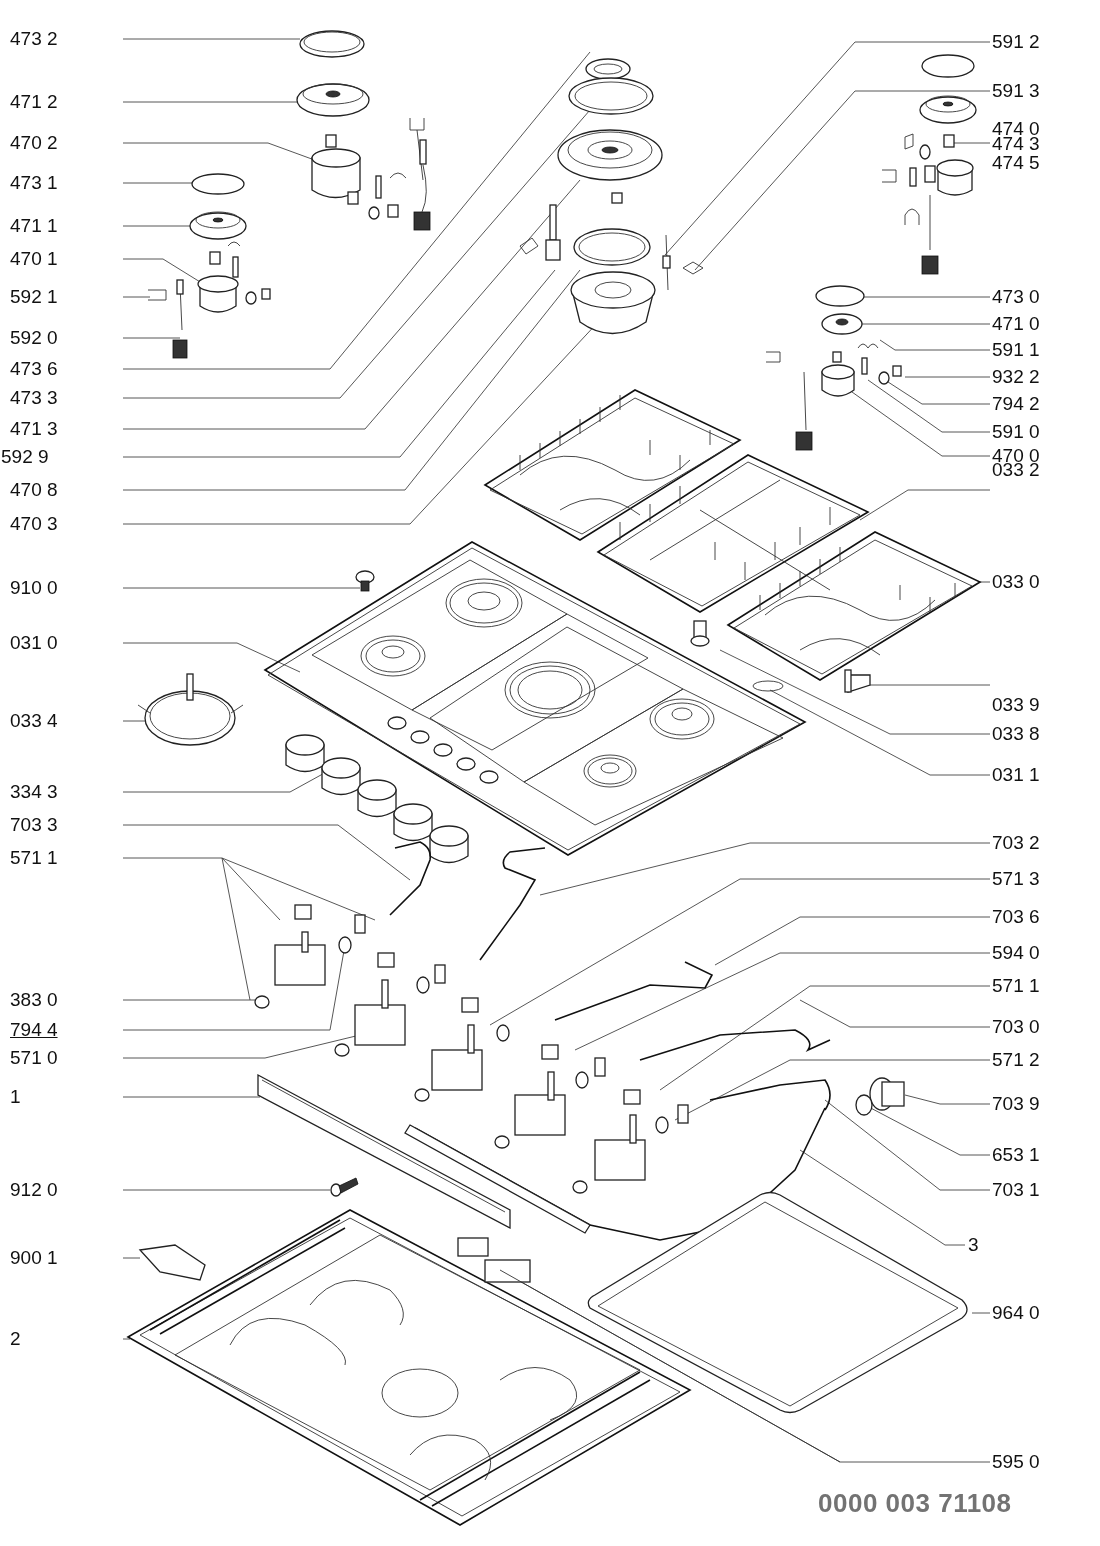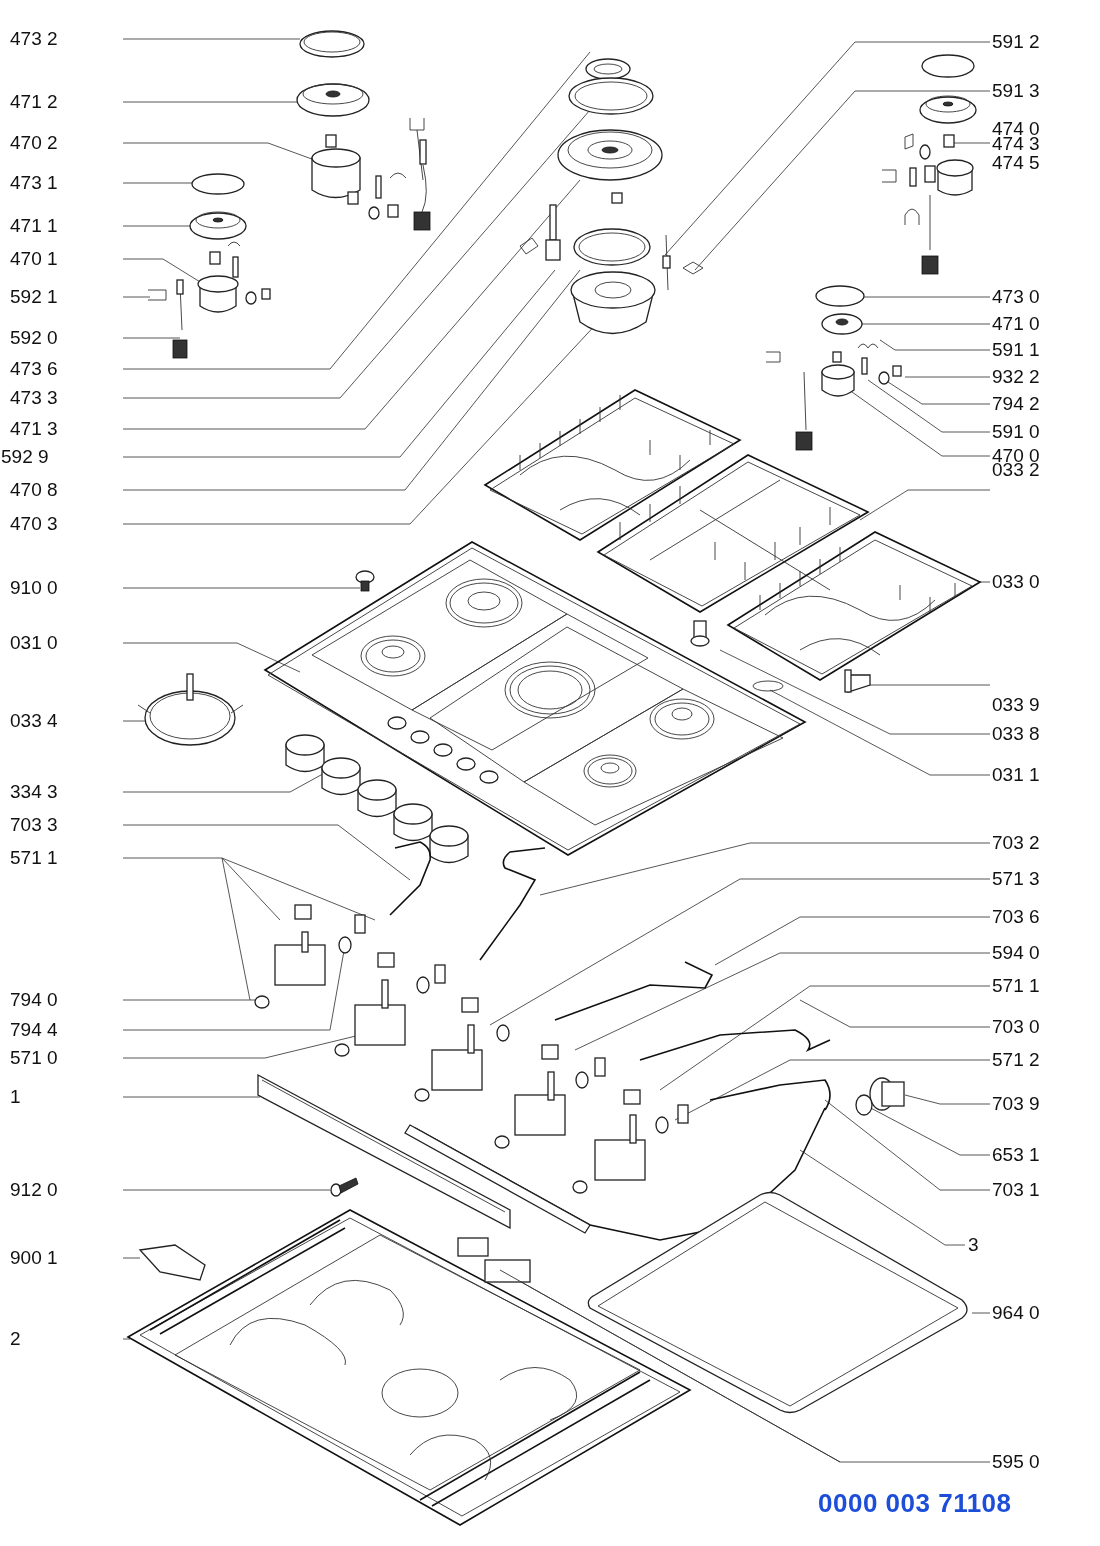--- a/index.html
+++ b/index.html
@@ -3,21 +3,21 @@
 <meta charset="utf-8">
 <style>
   html, body { margin: 0; padding: 0; background: #ffffff; }
   body { width: 1100px; height: 1546px; position: relative; overflow: hidden;
          font-family: "Liberation Sans", sans-serif; color: #111; }
   #diagram { position: absolute; left: 0; top: 0; width: 1100px; height: 1546px; }
   .lbl { position: absolute; font-size: 19px; line-height: 20px; white-space: nowrap; color: #111; }
   .lbl.left { text-align: left; width: 110px; }
   .lbl.right { left: 992px; }
   .doc-code { position: absolute; left: 818px; top: 1488px; font-size: 26px; font-weight: bold;
-              letter-spacing: 0.5px; color: #1d4ed8; }
+              letter-spacing: 0.5px; color: #737373; }
   svg .part { fill: #fff; stroke: #222; stroke-width: 1.3; }
   svg .thin { fill: none; stroke: #333; stroke-width: 0.9; }
   svg .leader { fill: none; stroke: #444; stroke-width: 0.9; }
   svg .heavy { fill: none; stroke: #111; stroke-width: 1.6; }
   svg .dark { fill: #333; stroke: #111; stroke-width: 0.8; }
 </style>
 </head>
 <body>
 
 <svg id="diagram" viewBox="0 0 1100 1546" xmlns="http://www.w3.org/2000/svg">
@@ -456,22 +456,22 @@
     <div class="lbl left" style="left: 10px; top: 419px;">471 3</div>
     <div class="lbl left" style="left: 1px; top: 447px;">592 9</div>
     <div class="lbl left" style="left: 10px; top: 480px;">470 8</div>
     <div class="lbl left" style="left: 10px; top: 514px;">470 3</div>
     <div class="lbl left" style="left: 10px; top: 578px;">910 0</div>
     <div class="lbl left" style="left: 10px; top: 633px;">031 0</div>
     <div class="lbl left" style="left: 10px; top: 711px;">033 4</div>
     <div class="lbl left" style="left: 10px; top: 782px;">334 3</div>
     <div class="lbl left" style="left: 10px; top: 815px;">703 3</div>
     <div class="lbl left" style="left: 10px; top: 848px;">571 1</div>
-    <div class="lbl left" style="left: 10px; top: 990px;">794 0</div>
-    <div class="lbl left" style="left: 10px; top: 1020px;">794 4</div>
+    <div class="lbl left" style="left: 10px; top: 990px;">383 0</div>
+    <div class="lbl left" style="left: 10px; top: 1020px; text-decoration: underline;">794 4</div>
     <div class="lbl left" style="left: 10px; top: 1048px;">571 0</div>
     <div class="lbl left" style="left: 10px; top: 1087px;">1</div>
     <div class="lbl left" style="left: 10px; top: 1180px;">912 0</div>
     <div class="lbl left" style="left: 10px; top: 1248px;">900 1</div>
     <div class="lbl left" style="left: 10px; top: 1329px;">2</div>
   </div>
 
 <div id="labels-right">
     <div class="lbl right" style="top: 32px;">591 2</div>
     <div class="lbl right" style="top: 81px;">591 3</div>

